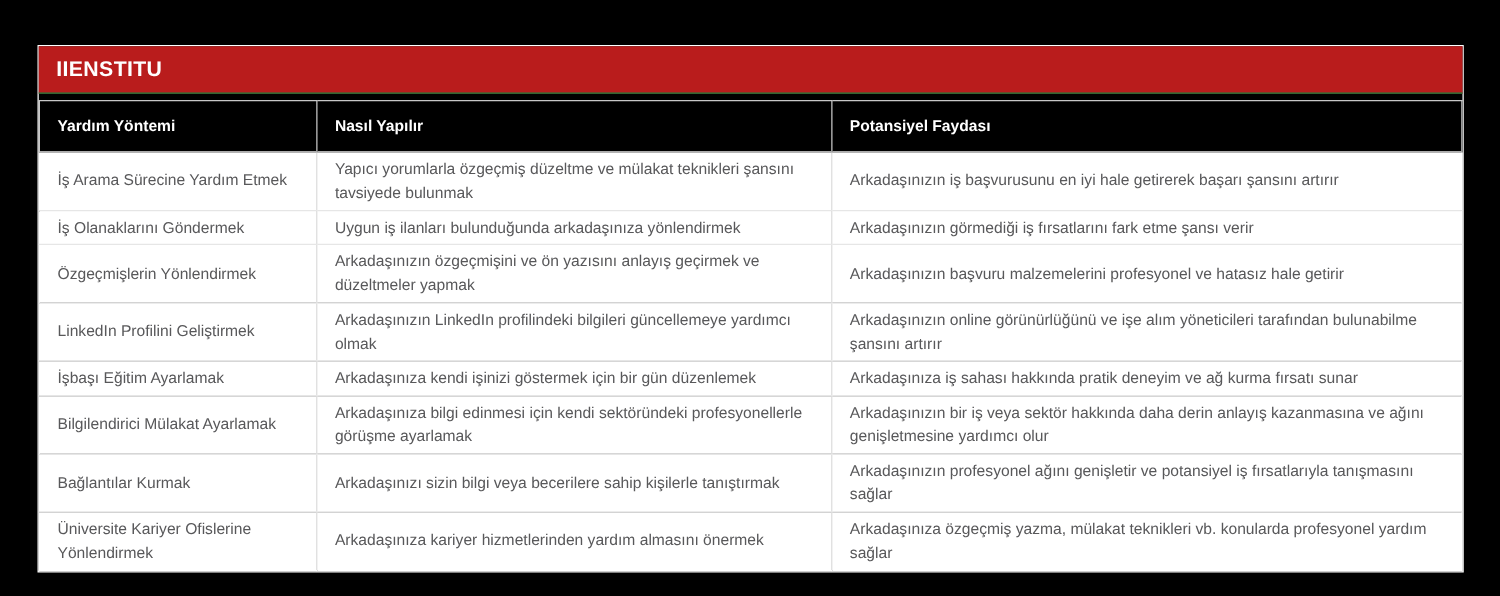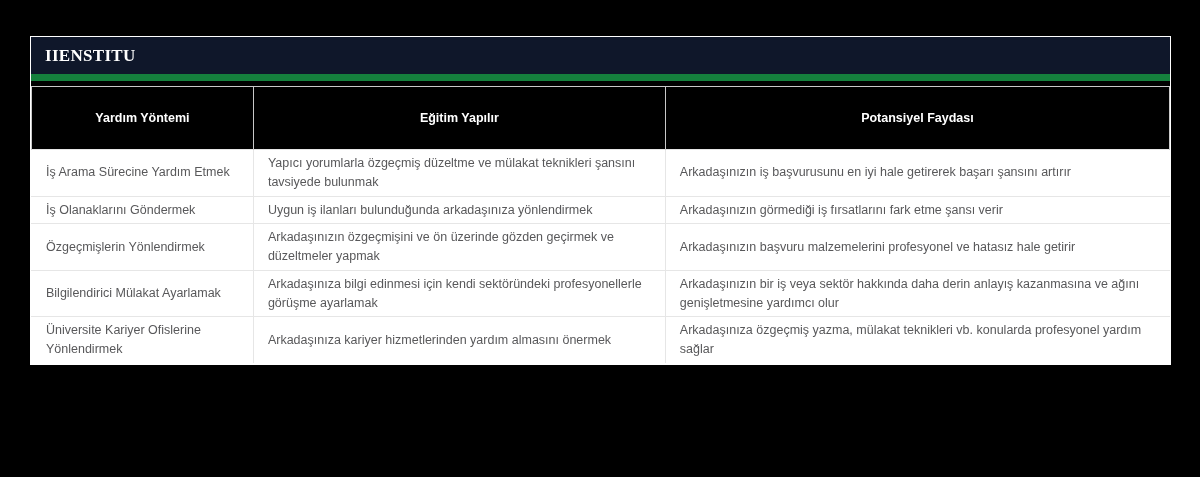--- a/index.html
+++ b/index.html
@@ -17,44 +17,43 @@
   .content-panel {
     position: absolute;
     left: 30px;
     top: 36px;
     width: 1141px;
     box-sizing: border-box;
     background: #000000;
     border: 1px solid #ffffff;
   }
   .brand-header {
-    background: #0f172a;
-    border-bottom: 7px solid #15803d;
+    background: #b91c1c;
+    border-bottom: 1px solid #15803d;
     padding: 9px 14px 8px 14px;
-    font-family: Liberation Serif, serif;
   }
   .brand-title {
     color: #ffffff;
     font-size: 17px;
     font-weight: bold;
     letter-spacing: 0.3px;
   }
   table.help-table {
     width: 100%;
     border-collapse: collapse;
     table-layout: fixed;
     margin-top: 5px;
   }
   table.help-table thead th {
     background: #000000;
     color: #ffffff;
     font-size: 12.5px;
     font-weight: bold;
-    text-align: center;
-    padding: 24px 14px;
+    text-align: left;
+    padding: 13px 14px;
     border: 1px solid #c8c8c8;
     border-bottom: none;
   }
   table.help-table tbody td {
     background: #ffffff;
     color: #58585a;
     font-size: 12.5px;
     line-height: 1.5;
     vertical-align: middle;
     padding: 4px 14px;
@@ -79,44 +78,59 @@
   </div>
   <table class="help-table">
     <colgroup>
       <col style="width:19.5%">
       <col style="width:36.2%">
       <col style="width:44.3%">
     </colgroup>
     <thead>
       <tr>
         <th>Yardım Yöntemi</th>
-        <th>Eğitim Yapılır</th>
+        <th>Nasıl Yapılır</th>
         <th>Potansiyel Faydası</th>
       </tr>
     </thead>
     <tbody>
         <tr>
           <td>İş Arama Sürecine Yardım Etmek</td>
           <td>Yapıcı yorumlarla özgeçmiş düzeltme ve mülakat teknikleri şansını tavsiyede bulunmak</td>
           <td>Arkadaşınızın iş başvurusunu en iyi hale getirerek başarı şansını artırır</td>
         </tr>
         <tr>
           <td>İş Olanaklarını Göndermek</td>
           <td>Uygun iş ilanları bulunduğunda arkadaşınıza yönlendirmek</td>
           <td>Arkadaşınızın görmediği iş fırsatlarını fark etme şansı verir</td>
         </tr>
         <tr>
           <td>Özgeçmişlerin Yönlendirmek</td>
-          <td>Arkadaşınızın özgeçmişini ve ön üzerinde gözden geçirmek ve düzeltmeler yapmak</td>
+          <td>Arkadaşınızın özgeçmişini ve ön yazısını anlayış geçirmek ve düzeltmeler yapmak</td>
           <td>Arkadaşınızın başvuru malzemelerini profesyonel ve hatasız hale getirir</td>
+        </tr>
+        <tr>
+          <td>LinkedIn Profilini Geliştirmek</td>
+          <td>Arkadaşınızın LinkedIn profilindeki bilgileri güncellemeye yardımcı olmak</td>
+          <td>Arkadaşınızın online görünürlüğünü ve işe alım yöneticileri tarafından bulunabilme şansını artırır</td>
+        </tr>
+        <tr>
+          <td>İşbaşı Eğitim Ayarlamak</td>
+          <td>Arkadaşınıza kendi işinizi göstermek için bir gün düzenlemek</td>
+          <td>Arkadaşınıza iş sahası hakkında pratik deneyim ve ağ kurma fırsatı sunar</td>
         </tr>
         <tr>
           <td>Bilgilendirici Mülakat Ayarlamak</td>
           <td>Arkadaşınıza bilgi edinmesi için kendi sektöründeki profesyonellerle görüşme ayarlamak</td>
           <td>Arkadaşınızın bir iş veya sektör hakkında daha derin anlayış kazanmasına ve ağını genişletmesine yardımcı olur</td>
+        </tr>
+        <tr>
+          <td>Bağlantılar Kurmak</td>
+          <td>Arkadaşınızı sizin bilgi veya becerilere sahip kişilerle tanıştırmak</td>
+          <td>Arkadaşınızın profesyonel ağını genişletir ve potansiyel iş fırsatlarıyla tanışmasını sağlar</td>
         </tr>
         <tr>
           <td>Üniversite Kariyer Ofislerine Yönlendirmek</td>
           <td>Arkadaşınıza kariyer hizmetlerinden yardım almasını önermek</td>
           <td>Arkadaşınıza özgeçmiş yazma, mülakat teknikleri vb. konularda profesyonel yardım sağlar</td>
         </tr>
       </tbody>
   </table>
 </div>
 

